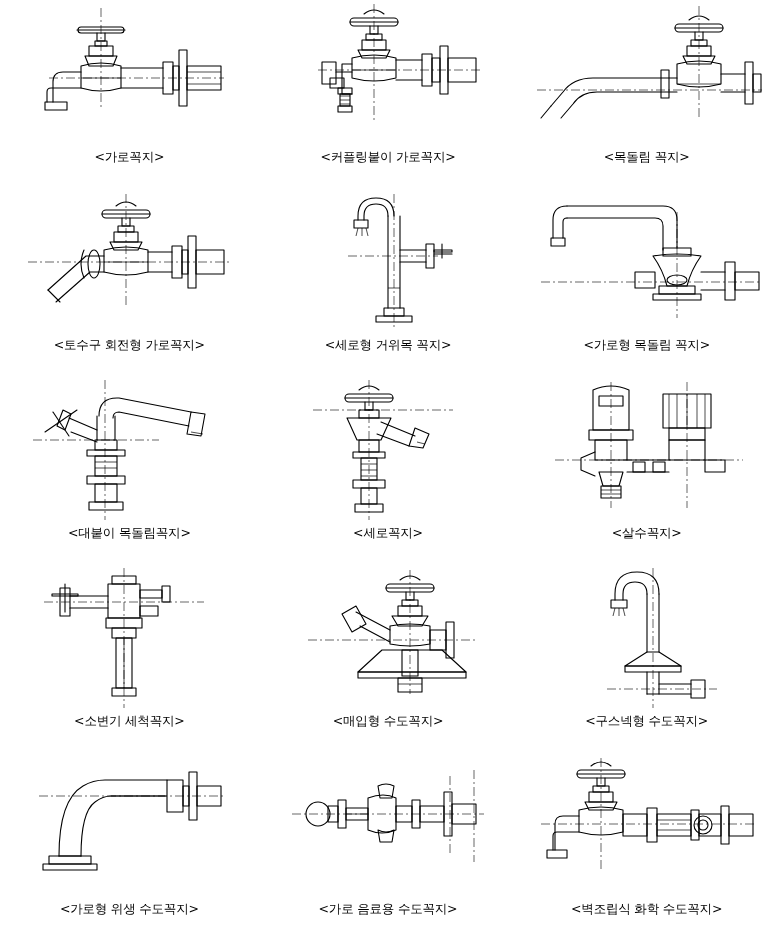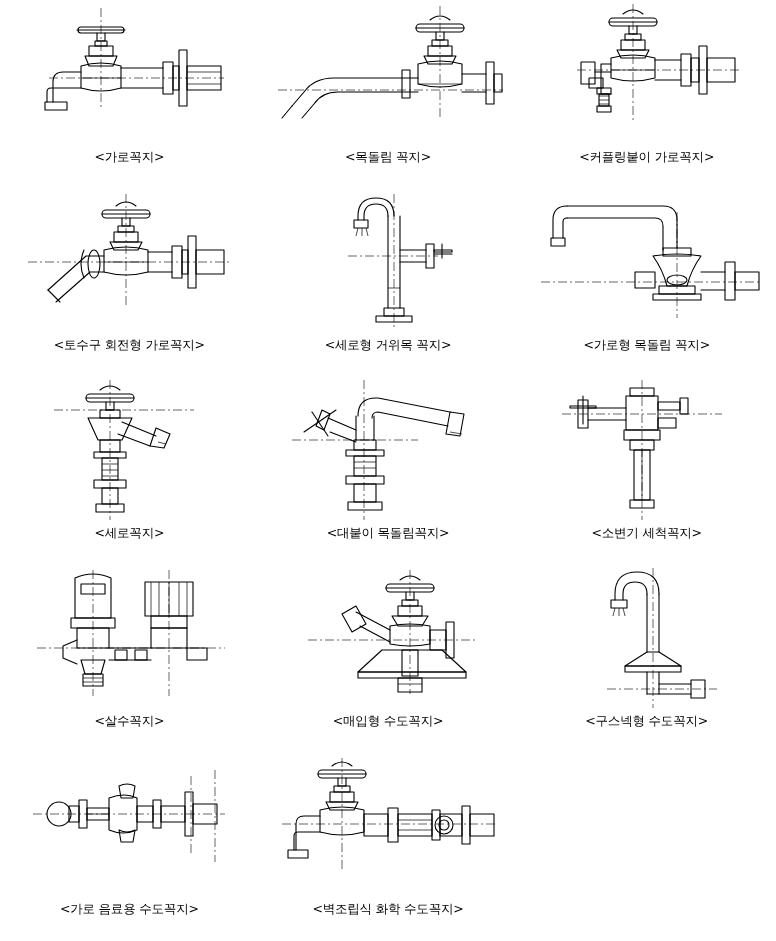--- a/index.html
+++ b/index.html
@@ -91,51 +91,20 @@
           <path class="ln" d="M154 66 h6 v24 h-6 z"></path>
 
           <path class="ln" d="M160 50 h8 v56 h-8 z"></path>
           <path class="ln" d="M168 66 h34 v24 h-34 z"></path>
           <line class="ln-thin" x1="168" y1="72" x2="202" y2="72"></line>
           <line class="ln-thin" x1="168" y1="84" x2="202" y2="84"></line>
           <line class="ln-thin" x1="62" y1="78" x2="102" y2="78"></line>
         </svg>
       </div>
       <div class="caption">&lt;가로꼭지&gt;</div>
-    </div>
-
-    <div class="cell">
-      <div class="figure">
-        <svg width="240" height="148" viewBox="0 0 240 148">
-          <line class="ctr" x1="10" y1="90" x2="235" y2="90"></line>
-          <line class="ctr" x1="172" y1="6" x2="172" y2="120"></line>
-
-          <path class="ln" d="M148 28 h48"></path>
-          <path class="ln" d="M152 24 h40 a4 4 0 0 1 0 8 h-40 a4 4 0 0 1 0 -8 z"></path>
-          <path class="ln" d="M162 20 q10 -8 20 0"></path>
-          <path class="ln" d="M168 32 v8 h8 v-8"></path>
-          <path class="ln" d="M164 40 h16 v6 h-16 z"></path>
-
-          <path class="ln" d="M160 46 h24 v10 h-24 z"></path>
-          <path class="ln" d="M156 56 h32 l-4 8 h-24 z"></path>
-          <path class="ln" d="M150 64 q22 -6 44 0 v20 q-22 6 -44 0 z"></path>
-
-          <path class="ln" d="M150 78 h-84 q-20 0 -30 14 l-12 14"></path>
-          <path class="ln" d="M150 92 h-80 q-16 0 -24 12 l-12 14"></path>
-          <path class="ln" d="M24 106 l-10 12"></path>
-          <path class="ln" d="M134 70 h8 v28 h-8 z"></path>
-
-          <path class="ln" d="M194 74 h24"></path>
-          <path class="ln" d="M194 92 h24"></path>
-          <path class="ln" d="M218 62 h8 v42 h-8 z"></path>
-          <path class="ln" d="M226 74 h8 v18 h-8 z"></path>
-          <line class="ln-thin" x1="150" y1="84" x2="194" y2="84"></line>
-        </svg>
-      </div>
-      <div class="caption">&lt;목돌림 꼭지&gt;</div>
     </div>
 
     <div class="cell">
       <div class="figure">
         <svg width="220" height="148" viewBox="0 0 220 148">
           <line class="ctr" x1="40" y1="70" x2="205" y2="70"></line>
           <line class="ctr" x1="96" y1="4" x2="96" y2="120"></line>
 
           <path class="ln" d="M72 22 h48"></path>
           <path class="ln" d="M76 18 h40 a4 4 0 0 1 0 8 h-40 a4 4 0 0 1 0 -8 z"></path>
@@ -162,20 +131,51 @@
           <path class="ln" d="M118 60 h26"></path>
           <path class="ln" d="M118 80 h26"></path>
           <path class="ln" d="M144 54 h10 v32 h-10 z"></path>
           <path class="ln" d="M154 58 h8 v24 h-8 z"></path>
           <path class="ln" d="M162 46 h8 v48 h-8 z"></path>
           <path class="ln" d="M170 58 h28 v24 h-28 z"></path>
           <line class="ln-thin" x1="74" y1="70" x2="118" y2="70"></line>
         </svg>
       </div>
       <div class="caption">&lt;커플링붙이 가로꼭지&gt;</div>
+    </div>
+
+    <div class="cell">
+      <div class="figure">
+        <svg width="240" height="148" viewBox="0 0 240 148">
+          <line class="ctr" x1="10" y1="90" x2="235" y2="90"></line>
+          <line class="ctr" x1="172" y1="6" x2="172" y2="120"></line>
+
+          <path class="ln" d="M148 28 h48"></path>
+          <path class="ln" d="M152 24 h40 a4 4 0 0 1 0 8 h-40 a4 4 0 0 1 0 -8 z"></path>
+          <path class="ln" d="M162 20 q10 -8 20 0"></path>
+          <path class="ln" d="M168 32 v8 h8 v-8"></path>
+          <path class="ln" d="M164 40 h16 v6 h-16 z"></path>
+
+          <path class="ln" d="M160 46 h24 v10 h-24 z"></path>
+          <path class="ln" d="M156 56 h32 l-4 8 h-24 z"></path>
+          <path class="ln" d="M150 64 q22 -6 44 0 v20 q-22 6 -44 0 z"></path>
+
+          <path class="ln" d="M150 78 h-84 q-20 0 -30 14 l-12 14"></path>
+          <path class="ln" d="M150 92 h-80 q-16 0 -24 12 l-12 14"></path>
+          <path class="ln" d="M24 106 l-10 12"></path>
+          <path class="ln" d="M134 70 h8 v28 h-8 z"></path>
+
+          <path class="ln" d="M194 74 h24"></path>
+          <path class="ln" d="M194 92 h24"></path>
+          <path class="ln" d="M218 62 h8 v42 h-8 z"></path>
+          <path class="ln" d="M226 74 h8 v18 h-8 z"></path>
+          <line class="ln-thin" x1="150" y1="84" x2="194" y2="84"></line>
+        </svg>
+      </div>
+      <div class="caption">&lt;목돌림 꼭지&gt;</div>
     </div>
 
     <div class="cell">
       <div class="figure">
         <svg width="230" height="148" viewBox="0 0 230 148">
           <line class="ctr" x1="14" y1="74" x2="215" y2="74"></line>
           <line class="ctr" x1="112" y1="6" x2="112" y2="118"></line>
           <path class="ln" d="M88 26 h48"></path>
           <path class="ln" d="M92 22 h40 a4 4 0 0 1 0 8 h-40 a4 4 0 0 1 0 -8 z"></path>
           <path class="ln" d="M102 18 q10 -8 20 0"></path>
@@ -257,20 +257,53 @@
           <path class="ln" d="M174 102 h24"></path>
           <path class="ln" d="M198 74 h10 v38 h-10 z"></path>
           <path class="ln" d="M208 84 h24 v18 h-24 z"></path>
         </svg>
       </div>
       <div class="caption">&lt;가로형 목돌림 꼭지&gt;</div>
     </div>
 
     <div class="cell">
       <div class="figure">
+        <svg width="240" height="148" viewBox="0 0 240 148">
+          <line class="ctr" x1="96" y1="4" x2="96" y2="144"></line>
+          <line class="ctr" x1="24" y1="64" x2="150" y2="64"></line>
+
+          <path class="ln" d="M90 40 q0 -18 18 -18 h2 l72 14"></path>
+          <path class="ln" d="M104 42 q0 -6 6 -6 l70 14"></path>
+          <path class="ln" d="M182 36 l14 2 l-4 22 l-14 -2 z"></path>
+          <path class="ln-thin" d="M182 56 l12 2"></path>
+
+          <path class="ln" d="M88 40 v24"></path>
+          <path class="ln" d="M106 40 v24"></path>
+
+          <path class="ln" d="M88 54 l-28 -12"></path>
+          <path class="ln" d="M88 66 l-26 -10"></path>
+          <path class="ln" d="M62 38 l-6 16 l-8 -4 l6 -16 z"></path>
+          <path class="ln" d="M36 56 l32 -22"></path>
+          <path class="ln" d="M44 36 l16 24"></path>
+
+          <path class="ln" d="M86 64 h22 v10 h-22 z"></path>
+          <path class="ln" d="M78 74 h38 v6 h-38 z"></path>
+          <path class="ln" d="M86 80 h22 v20 h-22 z"></path>
+          <line class="ln-thin" x1="86" y1="86" x2="108" y2="86"></line>
+          <line class="ln-thin" x1="86" y1="92" x2="108" y2="92"></line>
+          <path class="ln" d="M78 100 h38 v8 h-38 z"></path>
+          <path class="ln" d="M86 108 h22 v18 h-22 z"></path>
+          <path class="ln" d="M80 126 h34 v8 h-34 z"></path>
+        </svg>
+      </div>
+      <div class="caption">&lt;대붙이 목돌림꼭지&gt;</div>
+    </div>
+
+    <div class="cell">
+      <div class="figure">
         <svg width="210" height="148" viewBox="0 0 210 148">
           <line class="ctr" x1="86" y1="4" x2="86" y2="144"></line>
           <line class="ctr" x1="30" y1="34" x2="170" y2="34"></line>
 
           <path class="ln" d="M62 22 h48"></path>
           <path class="ln" d="M66 18 h40 a4 4 0 0 1 0 8 h-40 a4 4 0 0 1 0 -8 z"></path>
           <path class="ln" d="M76 14 q10 -8 20 0"></path>
           <path class="ln" d="M82 26 v8 h8 v-8"></path>
 
           <path class="ln" d="M76 34 h20 v8 h-20 z"></path>
@@ -287,82 +320,20 @@
           <path class="ln" d="M78 82 h16 v22 h-16 z"></path>
           <line class="ln-thin" x1="78" y1="88" x2="94" y2="88"></line>
           <line class="ln-thin" x1="78" y1="94" x2="94" y2="94"></line>
           <line class="ln-thin" x1="78" y1="100" x2="94" y2="100"></line>
           <path class="ln" d="M70 104 h32 v8 h-32 z"></path>
           <path class="ln" d="M78 112 h16 v16 h-16 z"></path>
           <path class="ln" d="M72 128 h28 v8 h-28 z"></path>
         </svg>
       </div>
       <div class="caption">&lt;세로꼭지&gt;</div>
-    </div>
-
-    <div class="cell">
-      <div class="figure">
-        <svg width="240" height="148" viewBox="0 0 240 148">
-          <line class="ctr" x1="96" y1="4" x2="96" y2="144"></line>
-          <line class="ctr" x1="24" y1="64" x2="150" y2="64"></line>
-
-          <path class="ln" d="M90 40 q0 -18 18 -18 h2 l72 14"></path>
-          <path class="ln" d="M104 42 q0 -6 6 -6 l70 14"></path>
-          <path class="ln" d="M182 36 l14 2 l-4 22 l-14 -2 z"></path>
-          <path class="ln-thin" d="M182 56 l12 2"></path>
-
-          <path class="ln" d="M88 40 v24"></path>
-          <path class="ln" d="M106 40 v24"></path>
-
-          <path class="ln" d="M88 54 l-28 -12"></path>
-          <path class="ln" d="M88 66 l-26 -10"></path>
-          <path class="ln" d="M62 38 l-6 16 l-8 -4 l6 -16 z"></path>
-          <path class="ln" d="M36 56 l32 -22"></path>
-          <path class="ln" d="M44 36 l16 24"></path>
-
-          <path class="ln" d="M86 64 h22 v10 h-22 z"></path>
-          <path class="ln" d="M78 74 h38 v6 h-38 z"></path>
-          <path class="ln" d="M86 80 h22 v20 h-22 z"></path>
-          <line class="ln-thin" x1="86" y1="86" x2="108" y2="86"></line>
-          <line class="ln-thin" x1="86" y1="92" x2="108" y2="92"></line>
-          <path class="ln" d="M78 100 h38 v8 h-38 z"></path>
-          <path class="ln" d="M86 108 h22 v18 h-22 z"></path>
-          <path class="ln" d="M80 126 h34 v8 h-34 z"></path>
-        </svg>
-      </div>
-      <div class="caption">&lt;대붙이 목돌림꼭지&gt;</div>
-    </div>
-
-    <div class="cell">
-      <div class="figure">
-        <svg width="210" height="148" viewBox="0 0 210 148">
-          <line class="ctr" x1="20" y1="38" x2="180" y2="38"></line>
-          <line class="ctr" x1="100" y1="4" x2="100" y2="144"></line>
-
-          <path class="ln" d="M36 24 h10 v28 h-10 z"></path>
-          <path class="ln" d="M28 30 h26 v2 h-26 z"></path>
-          <path class="ln" d="M41 20 v28"></path>
-          <path class="ln" d="M46 32 h38"></path>
-          <path class="ln" d="M46 44 h38"></path>
-
-          <path class="ln" d="M84 20 h32 v34 h-32 z"></path>
-          <path class="ln" d="M88 12 h24 v8 h-24 z"></path>
-
-          <path class="ln" d="M116 26 h22 v8 h-22 z"></path>
-          <path class="ln" d="M138 22 h8 v16 h-8 z"></path>
-          <path class="ln" d="M116 42 h18 v10 h-18 z"></path>
-
-          <path class="ln" d="M82 54 h36 v10 h-36 z"></path>
-          <path class="ln" d="M88 64 h24 v10 h-24 z"></path>
-          <path class="ln" d="M92 74 h16 v50 h-16 z"></path>
-          <line class="ln-thin" x1="100" y1="74" x2="100" y2="124"></line>
-          <path class="ln" d="M88 124 h24 v8 h-24 z"></path>
-        </svg>
-      </div>
-      <div class="caption">&lt;소변기 세척꼭지&gt;</div>
     </div>
 
     <div class="cell">
       <div class="figure">
         <svg width="220" height="148" viewBox="0 0 220 148">
           <line class="ctr" x1="18" y1="84" x2="206" y2="84"></line>
           <line class="ctr" x1="74" y1="6" x2="74" y2="132"></line>
           <line class="ctr" x1="150" y1="6" x2="150" y2="132"></line>
 
           <path class="ln" d="M56 14 q18 -8 36 0 v40 h-36 z"></path>
@@ -386,20 +357,49 @@
           <line class="ln-thin" x1="64" y1="118" x2="84" y2="118"></line>
           <path class="ln" d="M96 86 h12 v10 h-12 z"></path>
           <path class="ln" d="M116 86 h12 v10 h-12 z"></path>
         </svg>
       </div>
       <div class="caption">&lt;살수꼭지&gt;</div>
     </div>
 
     <div class="cell">
       <div class="figure">
+        <svg width="210" height="148" viewBox="0 0 210 148">
+          <line class="ctr" x1="20" y1="38" x2="180" y2="38"></line>
+          <line class="ctr" x1="100" y1="4" x2="100" y2="144"></line>
+
+          <path class="ln" d="M36 24 h10 v28 h-10 z"></path>
+          <path class="ln" d="M28 30 h26 v2 h-26 z"></path>
+          <path class="ln" d="M41 20 v28"></path>
+          <path class="ln" d="M46 32 h38"></path>
+          <path class="ln" d="M46 44 h38"></path>
+
+          <path class="ln" d="M84 20 h32 v34 h-32 z"></path>
+          <path class="ln" d="M88 12 h24 v8 h-24 z"></path>
+
+          <path class="ln" d="M116 26 h22 v8 h-22 z"></path>
+          <path class="ln" d="M138 22 h8 v16 h-8 z"></path>
+          <path class="ln" d="M116 42 h18 v10 h-18 z"></path>
+
+          <path class="ln" d="M82 54 h36 v10 h-36 z"></path>
+          <path class="ln" d="M88 64 h24 v10 h-24 z"></path>
+          <path class="ln" d="M92 74 h16 v50 h-16 z"></path>
+          <line class="ln-thin" x1="100" y1="74" x2="100" y2="124"></line>
+          <path class="ln" d="M88 124 h24 v8 h-24 z"></path>
+        </svg>
+      </div>
+      <div class="caption">&lt;소변기 세척꼭지&gt;</div>
+    </div>
+
+    <div class="cell">
+      <div class="figure">
         <svg width="220" height="148" viewBox="0 0 220 148">
           <line class="ctr" x1="30" y1="76" x2="200" y2="76"></line>
           <line class="ctr" x1="132" y1="6" x2="132" y2="130"></line>
 
           <path class="ln" d="M108 24 h48"></path>
           <path class="ln" d="M112 20 h40 a4 4 0 0 1 0 8 h-40 a4 4 0 0 1 0 -8 z"></path>
           <path class="ln" d="M122 16 q10 -8 20 0"></path>
           <path class="ln" d="M128 28 v8 h8 v-8"></path>
           <path class="ln" d="M124 36 h16 v6 h-16 z"></path>
           <path class="ln" d="M120 42 h24 v10 h-24 z"></path>
@@ -444,20 +444,40 @@
 
           <path class="ln" d="M100 130 h44"></path>
           <path class="ln" d="M112 120 h32"></path>
           <path class="ln" d="M144 116 h14 v18 h-14 z"></path>
           <line class="ctr" x1="60" y1="125" x2="170" y2="125"></line>
         </svg>
       </div>
       <div class="caption">&lt;구스넥형 수도꼭지&gt;</div>
     </div>
 
+    <div class="cell">
+      <div class="figure">
+        <svg width="220" height="148" viewBox="0 0 220 148">
+          <line class="ctr" x1="20" y1="44" x2="205" y2="44"></line>
+
+          <path class="ln" d="M40 104 q0 -56 24 -70 q10 -6 22 -6 h62"></path>
+          <path class="ln" d="M62 104 q0 -44 14 -54 q8 -6 16 -6 h54"></path>
+          <path class="ln" d="M40 104 h22"></path>
+          <path class="ln" d="M30 104 h42 v8 h-42 z"></path>
+          <path class="ln" d="M24 112 h54 v6 h-54 z"></path>
+
+          <path class="ln" d="M148 28 h16 v32 h-16 z"></path>
+          <path class="ln" d="M164 34 h6 v20 h-6 z"></path>
+          <path class="ln" d="M170 20 h8 v48 h-8 z"></path>
+          <path class="ln" d="M178 34 h24 v20 h-24 z"></path>
+          <line class="ln-thin" x1="92" y1="44" x2="148" y2="44"></line>
+        </svg>
+      </div>
+      <div class="caption">&lt;가로형 위생 수도꼭지&gt;</div>
+    </div>
 
     <div class="cell">
       <div class="figure">
         <svg width="220" height="148" viewBox="0 0 220 148">
           <line class="ctr" x1="14" y1="62" x2="206" y2="62"></line>
           <line class="ctr" x1="172" y1="24" x2="172" y2="104"></line>
 
           <circle class="ln" cx="40" cy="62" r="12"></circle>
           <path class="ln" d="M50 54 h10 v16 h-10 z"></path>
           <path class="ln" d="M60 48 h8 v28 h-8 z"></path>

